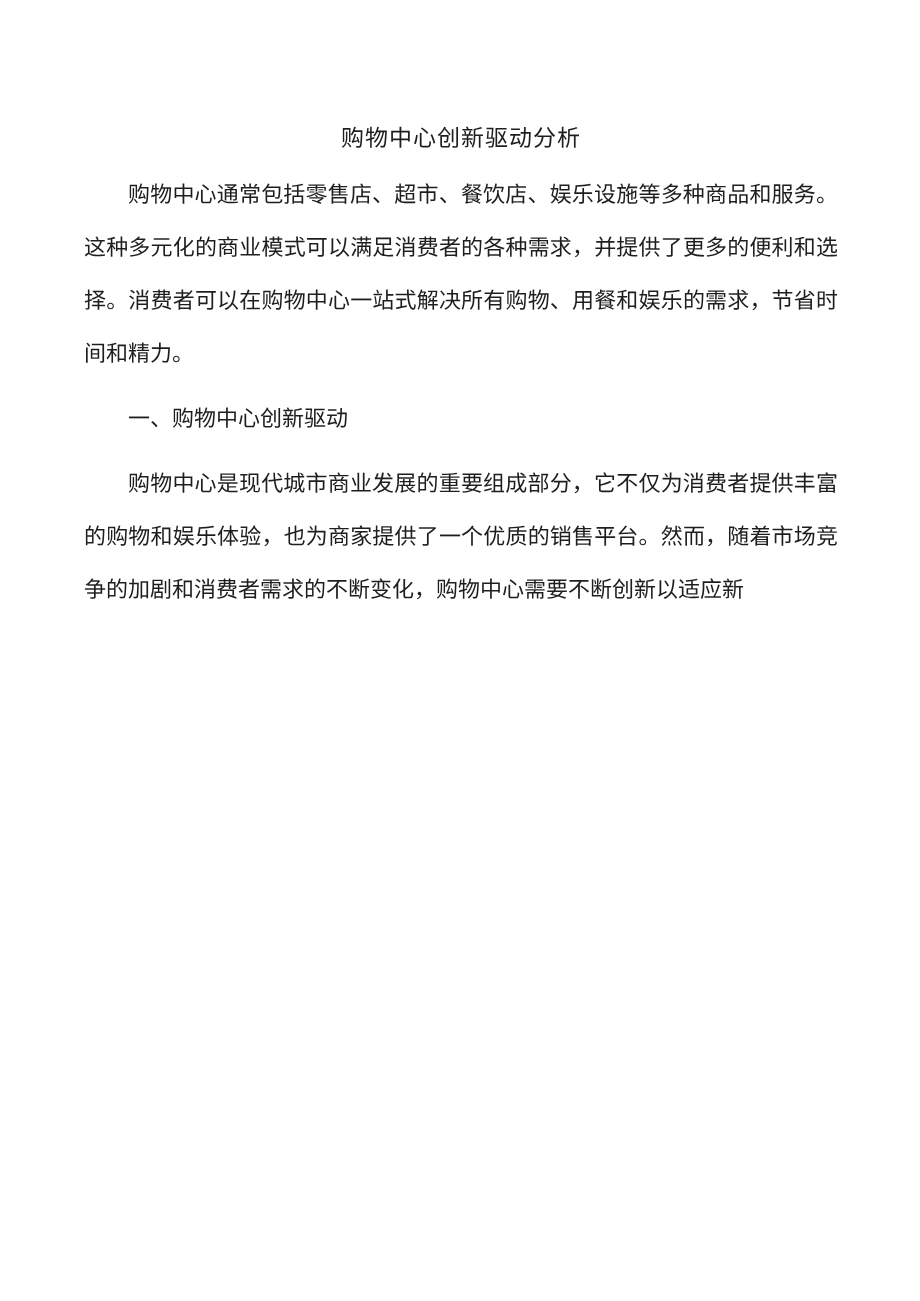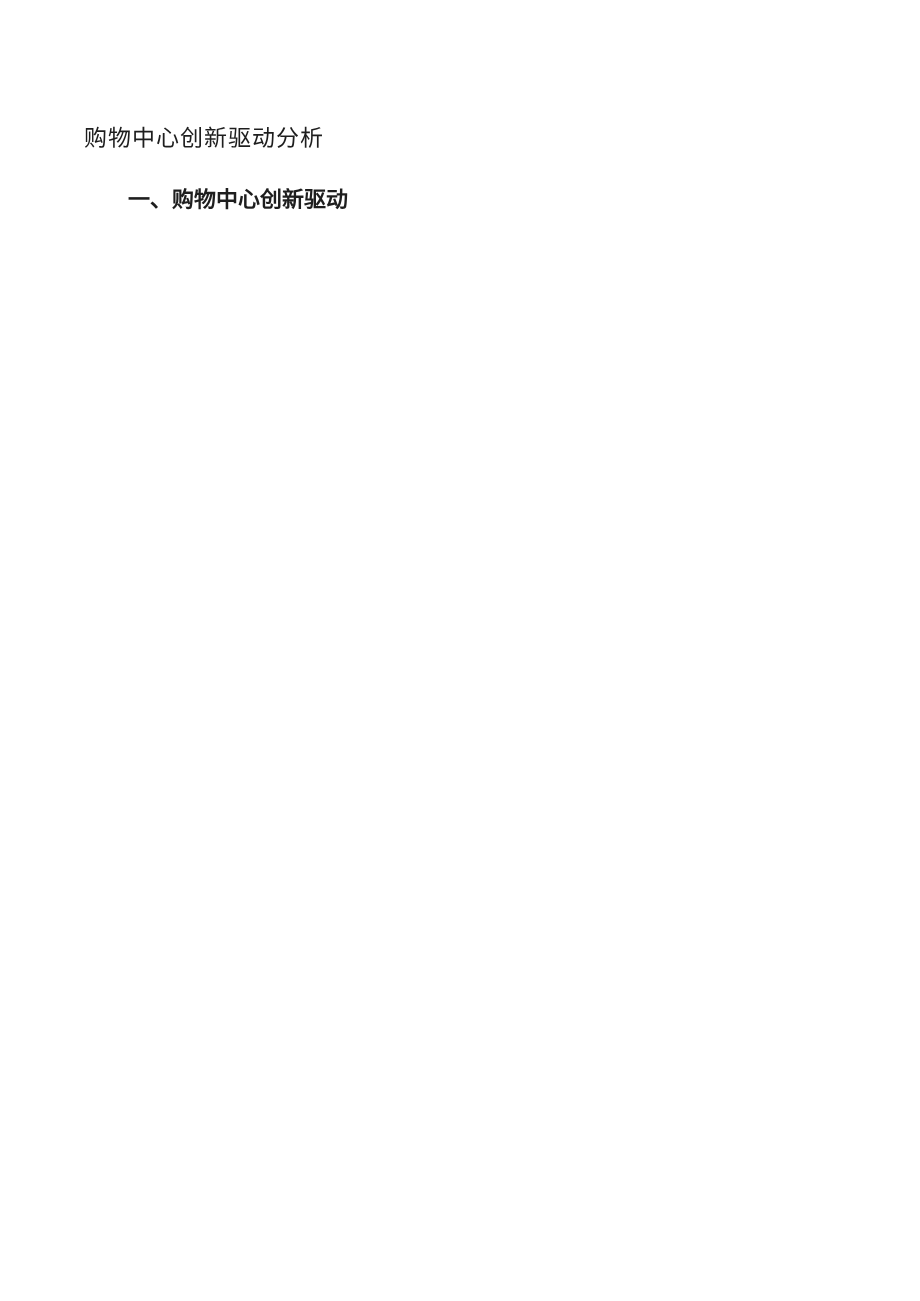--- a/index.html
+++ b/index.html
@@ -15,46 +15,48 @@
     background: #ffffff;
     box-sizing: border-box;
     padding: 112px 82px 0 84px;
     overflow: hidden;
     color: #1e1e1e;
     font-family: "Liberation Serif", "DejaVu Serif", serif;
   }
   .doc-title {
     font-size: 23px;
     font-weight: normal;
-    text-align: left;
+    text-align: center;
     line-height: 53px;
     margin: 0 0 3px 0;
     letter-spacing: 1px;
   }
   .para {
     font-size: 22px;
     line-height: 53px;
     text-align: justify;
     text-justify: inter-character;
     text-indent: 2em;
     margin: 0 0 12px 0;
   }
   .section-heading {
     font-size: 22px;
-    font-weight: bold;
+    font-weight: normal;
     line-height: 53px;
     text-indent: 2em;
     margin: 8px 0 12px 0;
   }
 </style>
 </head>
 <body>
 
 <div class="page">
   <h1 class="doc-title">购物中心创新驱动分析</h1>
 
 
+  <p class="para">购物中心通常包括零售店、超市、餐饮店、娱乐设施等多种商品和服务。这种多元化的商业模式可以满足消费者的各种需求，并提供了更多的便利和选择。消费者可以在购物中心一站式解决所有购物、用餐和娱乐的需求，节省时间和精力。</p>
 
 
 
   <h2 class="section-heading">一、购物中心创新驱动</h2>
 
+  <p class="para">购物中心是现代城市商业发展的重要组成部分，它不仅为消费者提供丰富的购物和娱乐体验，也为商家提供了一个优质的销售平台。然而，随着市场竞争的加剧和消费者需求的不断变化，购物中心需要不断创新以适应新</p>
 </div>
 
 </body></html>

